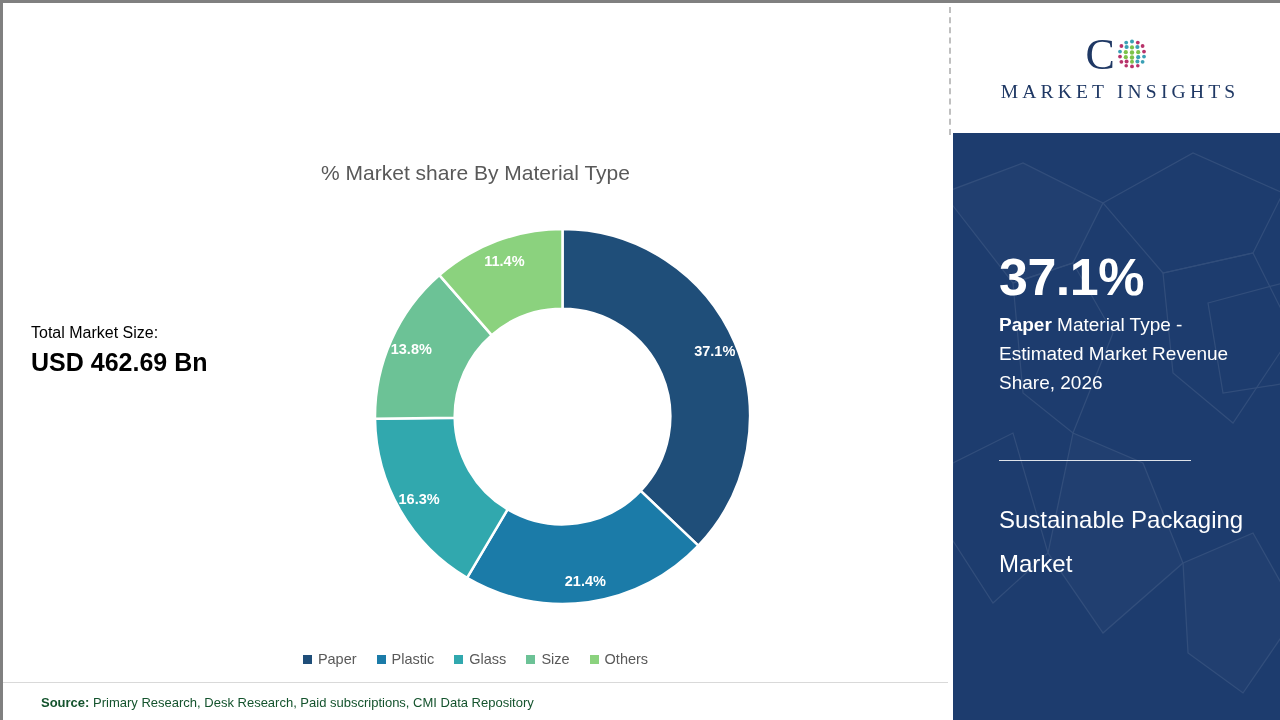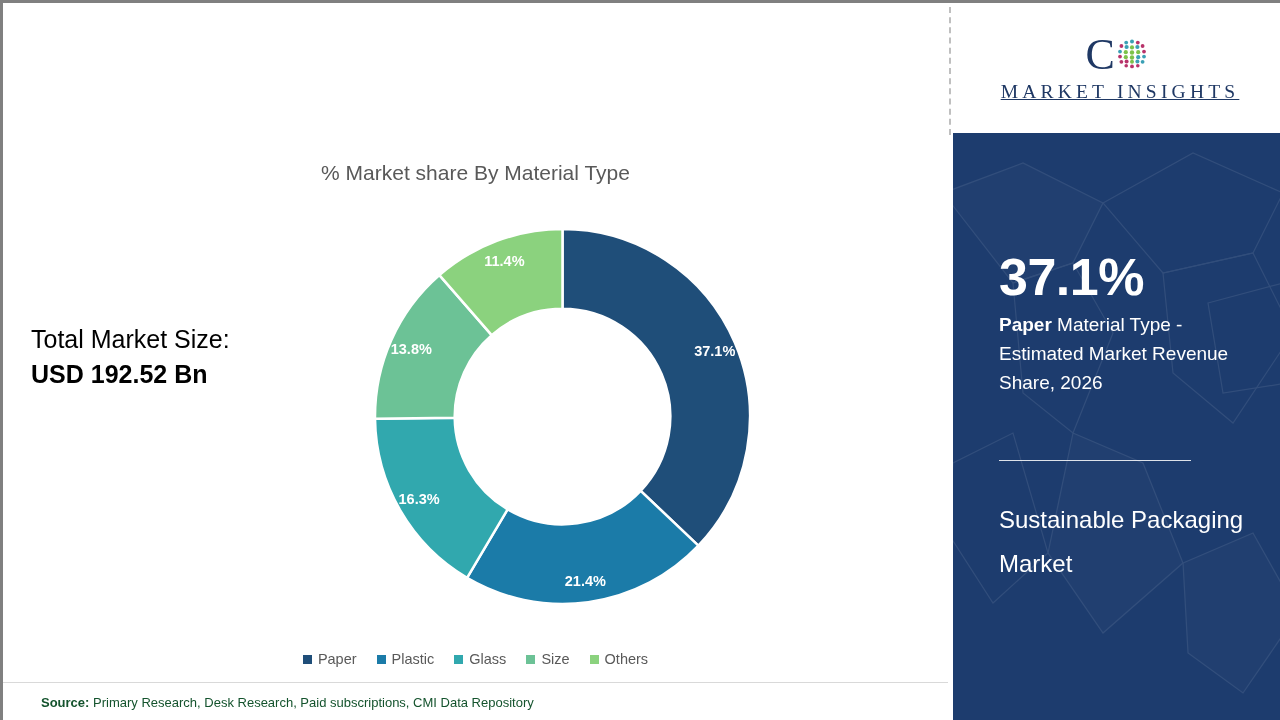--- a/index.html
+++ b/index.html
@@ -55,21 +55,21 @@
   }
 
   #total-market-block {
     position: absolute;
     left: 28px;
     top: 320px;
     width: 300px;
     color: #000000;
   }
   #total-market-label {
-    font-size: 25px;
+    font-size: 16px;
     font-weight: normal;
     line-height: 1.3;
   }
   #total-market-value {
     font-size: 25px;
     font-weight: bold;
     line-height: 1.3;
     margin-top: 2px;
   }
 
@@ -182,21 +182,20 @@
   #logo-globe {
     margin: 0 1px 0 0;
   }
   #logo-bottom {
     font-family: "Liberation Serif", serif;
     font-size: 19.5px;
     color: #1f3864;
     letter-spacing: 4.2px;
     margin-top: 5px;
     padding-left: 4px;
-    text-decoration: underline;
   }
 
   #panel-body {
     position: absolute;
     left: 0;
     top: 130px;
     width: 330px;
     height: 590px;
     background: #1d3c6e;
     overflow: hidden;
@@ -254,21 +253,21 @@
 
 <div id="page">
 
   <div id="left-pane">
 
 
     <div id="chart-subtitle">% Market share By Material Type</div>
 
     <div id="total-market-block">
       <div id="total-market-label">Total Market Size:</div>
-      <div id="total-market-value">USD 192.52 Bn</div>
+      <div id="total-market-value">USD 462.69 Bn</div>
     </div>
 
     <div id="donut-wrap">
       <svg id="donut-svg" width="375" height="375" viewBox="0 0 375 375">
         <g id="donut-slices">
             <path d="M 187.5 0 A 187.5 187.5 0 0 1 323.37246191007125 316.7088390726278 L 265.62666559829097 261.795082466761 A 107.81249999999999 107.81249999999999 0 0 0 187.5 79.68750000000001 Z" fill="#1f4e79" stroke="#ffffff" stroke-width="2.5"></path>
             <path d="M 323.37246191007125 316.7088390726278 A 187.5 187.5 0 0 1 92.05473454680546 348.88913006323946 L 132.61897236441314 280.2987497863627 A 107.81249999999999 107.81249999999999 0 0 0 265.62666559829097 261.795082466761 Z" fill="#1b7ba8" stroke="#ffffff" stroke-width="2.5"></path>
             <path d="M 92.05473454680546 348.88913006323946 A 187.5 187.5 0 0 1 0.014804211784479548 189.85613247812864 L 79.69601242177609 188.85477617492398 A 107.81249999999999 107.81249999999999 0 0 0 132.61897236441314 280.2987497863627 Z" fill="#31a8ae" stroke="#ffffff" stroke-width="2.5"></path>
             <path d="M 0.014804211784479548 189.85613247812864 A 187.5 187.5 0 0 1 64.39017079632067 46.07786611198054 L 116.7118482078844 106.18227301438883 A 107.81249999999999 107.81249999999999 0 0 0 79.69601242177609 188.85477617492398 Z" fill="#6cc296" stroke="#ffffff" stroke-width="2.5"></path>
             <path d="M 64.39017079632067 46.07786611198054 A 187.5 187.5 0 0 1 187.49999999999997 0 L 187.49999999999997 79.68750000000001 A 107.81249999999999 107.81249999999999 0 0 0 116.7118482078844 106.18227301438883 Z" fill="#8bd27e" stroke="#ffffff" stroke-width="2.5"></path>

